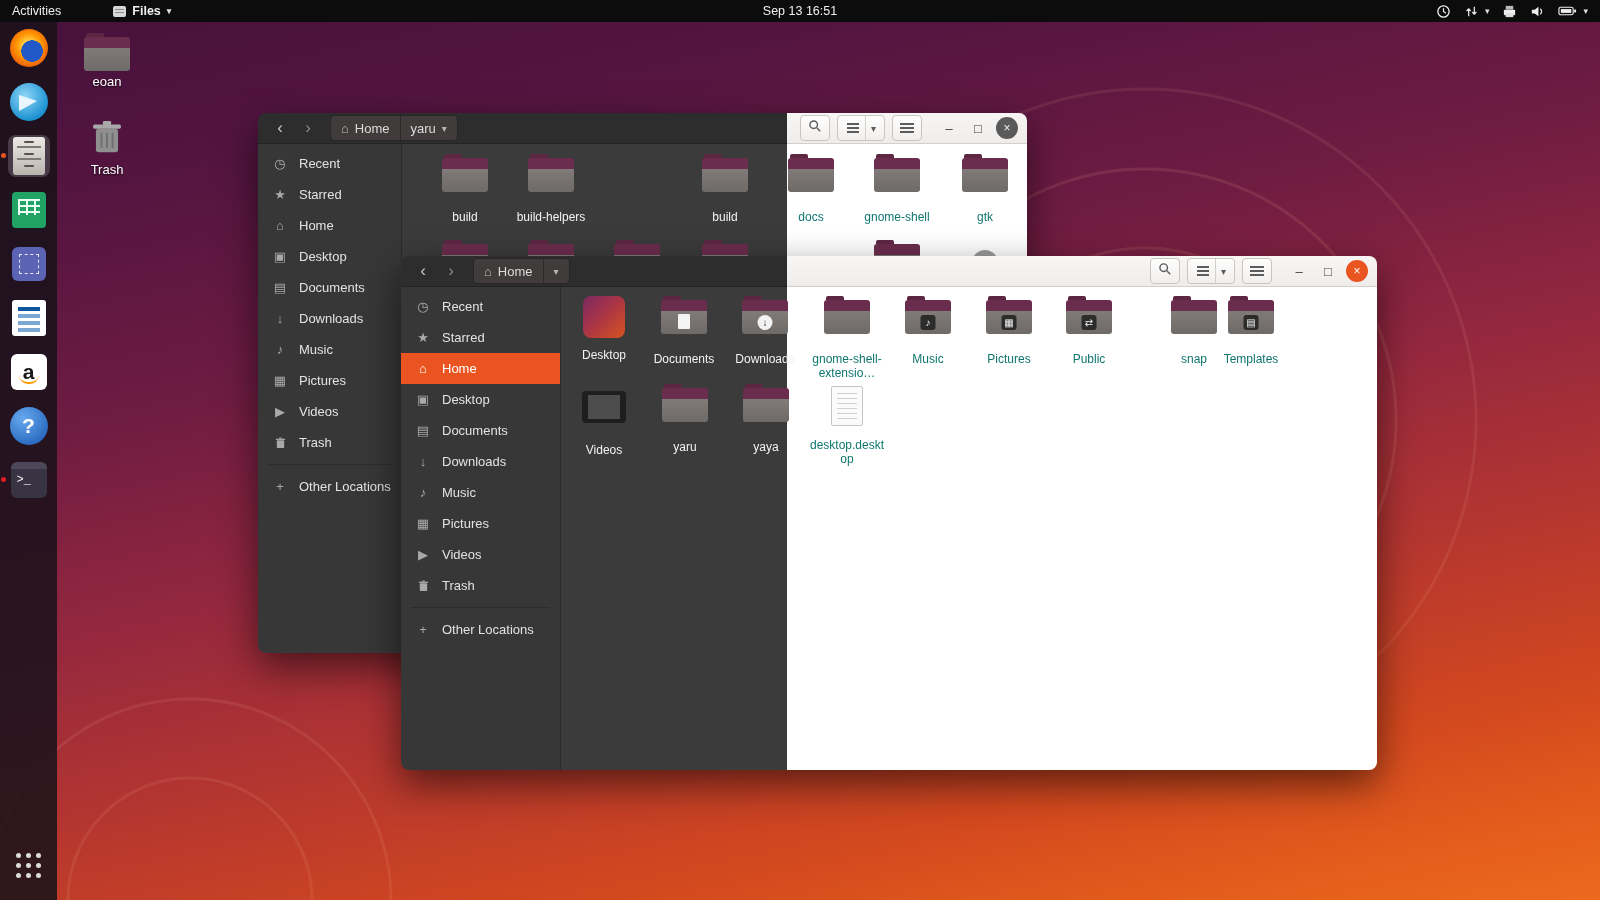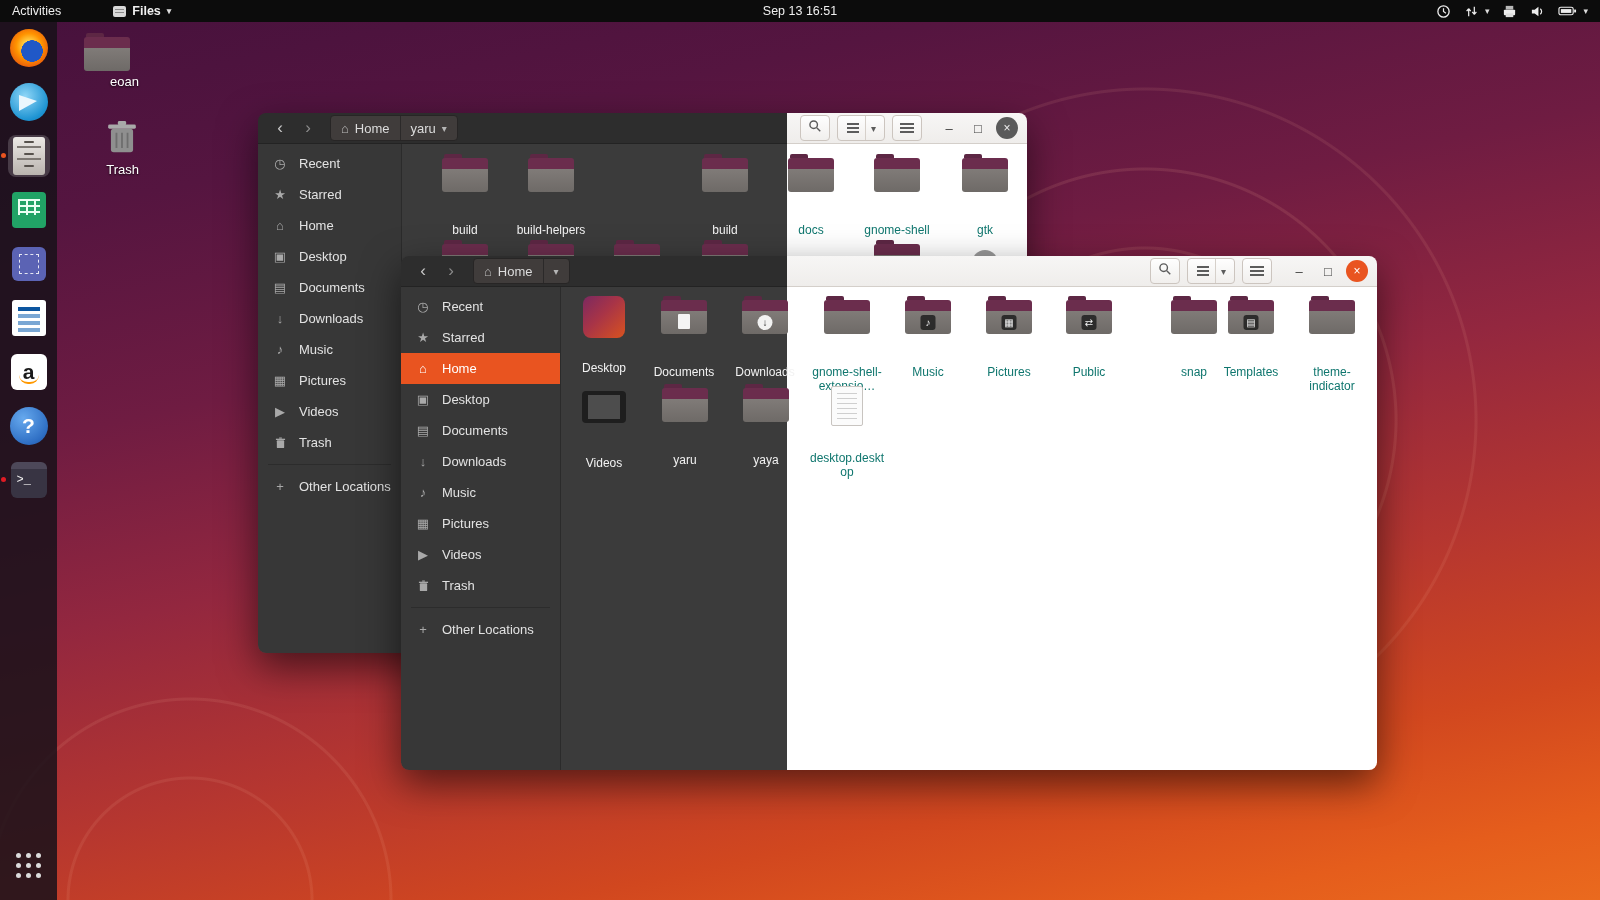--- a/index.html
+++ b/index.html
@@ -43,39 +43,39 @@
   .ic-writer{width:34px;height:36px;background:#fff;border-radius:3px;position:relative}
   .ic-writer::before{content:"";position:absolute;left:6px;top:7px;right:6px;height:4px;background:#0c56a0;box-shadow:0 7px 0 #7aa7d4,0 14px 0 #7aa7d4,0 21px 0 #7aa7d4}
   .ic-amz{width:36px;height:36px;background:#fff;border-radius:6px;position:relative;display:flex;align-items:center;justify-content:center;color:#1a1a1a;font-size:21px;font-weight:bold}
   .ic-amz::after{content:"";position:absolute;bottom:6px;left:8px;width:20px;height:7px;border-bottom:2.5px solid #ff9900;border-radius:0 0 12px 12px}
   .ic-help{width:38px;height:38px;border-radius:50%;background:radial-gradient(circle at 35% 30%,#66a9ee,#2f6fc4 70%,#1d4e9e);color:#fff;font-size:21px;font-weight:bold;display:flex;align-items:center;justify-content:center}
   .ic-term{width:36px;height:36px;border-radius:6px;background:#383443;border-top:7px solid #4d4859;box-sizing:border-box;color:#efefef;font-family:"Liberation Mono",monospace;font-size:12px;padding:4px 0 0 6px}
   .ic-grid{display:grid;grid-template-columns:repeat(3,5px);gap:5px;margin-top:0}
   .ic-grid i{width:5px;height:5px;border-radius:50%;background:#dcdcdc}
   .di.grid-slot{margin-top:auto;margin-bottom:14px}
   
-  .desk-icon{position:absolute;width:64px;text-align:right;z-index:5;cursor:pointer}
+  .desk-icon{position:absolute;width:64px;text-align:center;z-index:5;cursor:pointer}
   .desk-label{margin-top:3px;font-size:13px;color:#fff;text-shadow:0 1px 2px rgba(0,0,0,.85)}
   
   .folder{width:46px;height:34px;margin:4px auto 0;position:relative;border-radius:3px;
     background:linear-gradient(180deg,#6b2d4d 0,#6b2d4d 11px,#807b78 11px,#6e6a67 100%)}
   .folder::before{content:"";position:absolute;top:-4px;left:2px;width:18px;height:4px;border-radius:2px 2px 0 0;background:#5d2744}
   .emblem{position:absolute;left:50%;top:15px;transform:translateX(-50%);width:15px;height:15px;border-radius:3px;
     background:rgba(28,28,28,.82);color:#f2f2f2;font-size:10px;line-height:15px;text-align:center}
   .emblem.circle{background:#f2f2f2;color:#2d2d2d;border-radius:50%;font-weight:bold}
   .emb-doc{position:absolute;left:50%;top:14px;transform:translateX(-50%);width:12px;height:15px;background:#f4f4f4;border-radius:1px}
   .ic-desktop{width:42px;height:42px;margin:0 auto;border-radius:8px;background:linear-gradient(135deg,#7b2960 0%,#a83447 45%,#d8521f 100%)}
   .ic-videos{width:44px;height:32px;margin:7px auto 0;border-radius:4px;background:#1e1e1e;position:relative}
   .ic-videos::before{content:"";position:absolute;inset:4px 6px;background:#4d4d4d}
   .ic-docfile{width:32px;height:40px;margin:2px auto 0;background:#fbfbfb;border:1px solid #c8c4c0;border-radius:2px;position:relative;box-sizing:border-box}
   .ic-docfile::before{content:"";position:absolute;left:5px;right:5px;top:6px;bottom:6px;background:repeating-linear-gradient(180deg,#cfcfcf 0 1px,rgba(0,0,0,0) 1px 5px)}
   .ic-circlefile{width:26px;height:26px;border-radius:50%;background:#9a9a9a;margin:10px auto 0}
   .fitem{position:absolute;width:82px;text-align:center;cursor:pointer}
   .ficon{height:46px;position:relative}
-  .flabel{margin:19px auto 0;font-size:12px;line-height:14px;color:#f2f2f2;max-width:76px;overflow-wrap:anywhere}
+  .flabel{margin:6px auto 0;font-size:12px;line-height:14px;color:#f2f2f2;max-width:76px;overflow-wrap:anywhere}
   .fitem.light .flabel{color:#0f766e}
   
   .win{position:absolute;border-radius:8px;overflow:hidden;box-shadow:0 14px 38px rgba(0,0,0,.55)}
   .bw{left:258px;top:113px;width:769px;height:540px;z-index:10}
   .fw{left:401px;top:256px;width:976px;height:514px;z-index:20}
   .tb-dark{position:absolute;top:0;left:0;height:31px;background:#2d2d2d;border-bottom:1px solid #232323;
     display:flex;align-items:center;gap:4px;padding-left:10px;box-sizing:border-box}
   .tb-light{position:absolute;top:0;height:31px;background:linear-gradient(#f7f6f5,#efedeb);border-bottom:1px solid #d4cfca;
     display:flex;align-items:center;justify-content:flex-end;gap:7px;padding-right:9px;box-sizing:border-box}
   .nav{width:24px;height:24px;border-radius:4px;color:#c9c9c9;font-size:17px;display:flex;align-items:center;justify-content:center;cursor:pointer}
@@ -524,26 +524,20 @@
       <div class="flabel">snap</div>
     </div>
   <div class="fitem light" style="left:809px;top:40px">
       <div class="ficon">
         <div class="folder">
           <span class="emblem">▤</span>
         </div>
       </div>
       <div class="flabel">Templates</div>
     </div>
-  <div class="fitem light" style="left:890px;top:40px">
-      <div class="ficon">
-        <div class="folder"></div>
-      </div>
-      <div class="flabel">theme-indicator</div>
-    </div>
 
   <div class="fitem" style="left:162px;top:128px">
       <div class="ficon">
         <div class="ic-videos"></div>
       </div>
       <div class="flabel">Videos</div>
     </div>
   <div class="fitem" style="left:243px;top:128px">
       <div class="ficon">
         <div class="folder"></div>

